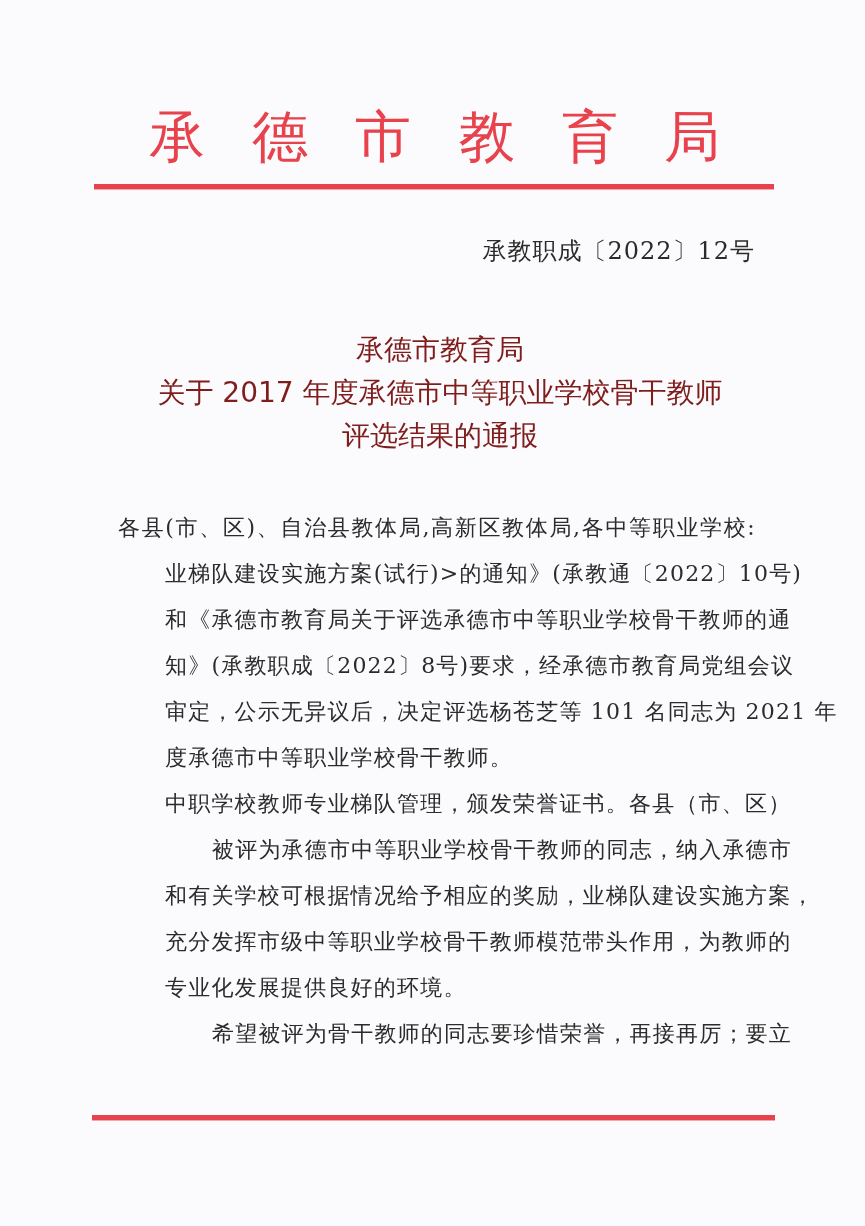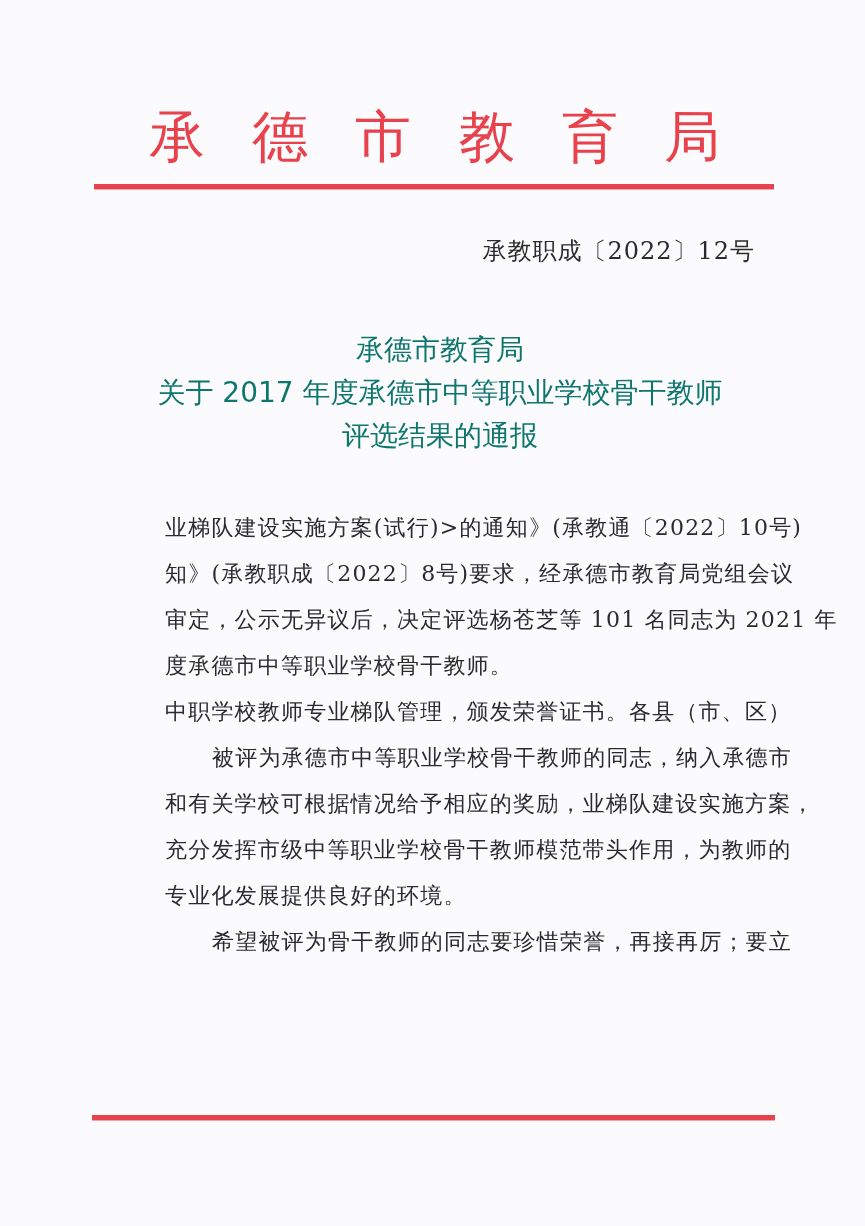--- a/index.html
+++ b/index.html
@@ -29,21 +29,21 @@
   .rule.bottom { top: 1115px; left: 92px; width: 683px; }
   .docno {
     position: absolute; top: 236px; right: 110px;
     font-size: 24px; line-height: 30px; letter-spacing: 1px;
   }
   .title {
     position: absolute; left: 110px; width: 660px; top: 328px;
     text-align: center;
     font-family: "DejaVu Sans", sans-serif;
     font-size: 28px; line-height: 43px;
-    color: #0f766e;
+    color: #7f1d1d;
   }
   .title div { white-space: nowrap; }
   .body {
     position: absolute; left: 118px; width: 638px; top: 505px;
     font-size: 22px; line-height: 46px;
     text-align: justify; text-justify: inter-character;
     letter-spacing: 1.2px;
   }
   .body p { margin: 0; }
   .body p.indent { text-indent: 47px; }
@@ -66,23 +66,27 @@
 
 <div class="docno">承教职成〔2022〕12号</div>
 
 <div class="title">
   <div>承德市教育局</div>
   <div>关于 2017 年度承德市中等职业学校骨干教师</div>
   <div>评选结果的通报</div>
 </div>
 
 <div class="body">
+  <p>
+      <span class="l">各县(市、区)、自治县教体局,高新区教体局,各中等职业学校:</span>
+    </p>
 
   <p class="indent">
     <span class="l">业梯队建设实施方案(试行)&gt;的通知》(承教通〔2022〕10号)</span>
+    <span class="l">和《承德市教育局关于评选承德市中等职业学校骨干教师的通</span>
     <span class="l">知》(承教职成〔2022〕8号)要求，经承德市教育局党组会议</span>
     <span class="l">审定，公示无异议后，决定评选杨苍芝等 101 名同志为 2021 年</span>
     <span class="l last">度承德市中等职业学校骨干教师。</span>
   </p>
 
   <p class="indent">
     <span class="l">中职学校教师专业梯队管理，颁发荣誉证书。各县（市、区）</span>
     <span class="l" style="padding-left:47px">被评为承德市中等职业学校骨干教师的同志，纳入承德市</span>
     <span class="l">和有关学校可根据情况给予相应的奖励，业梯队建设实施方案，</span>
     <span class="l">充分发挥市级中等职业学校骨干教师模范带头作用，为教师的</span>

